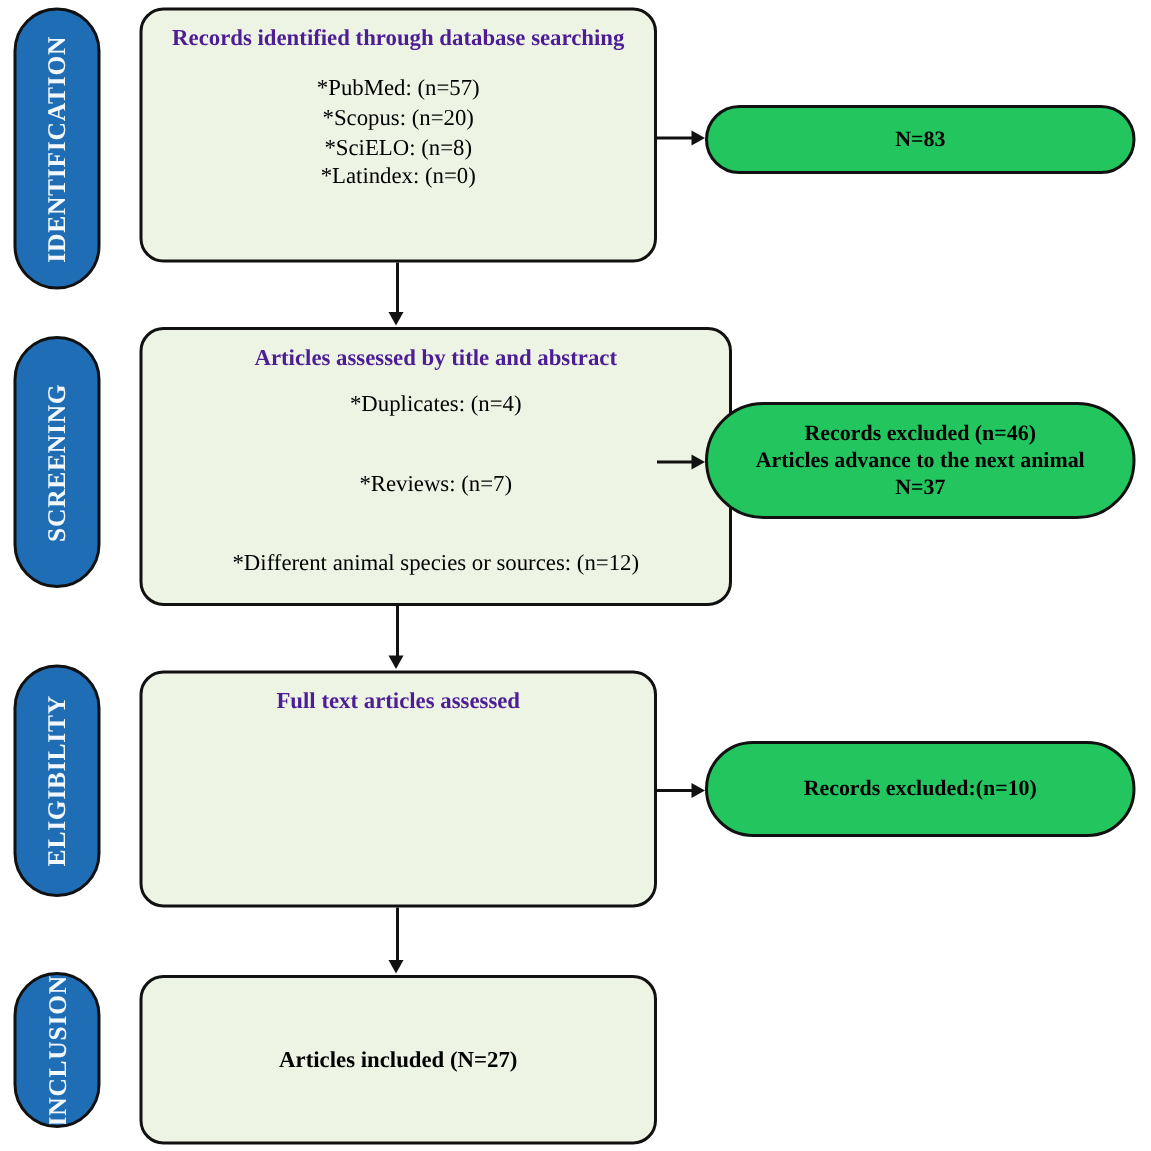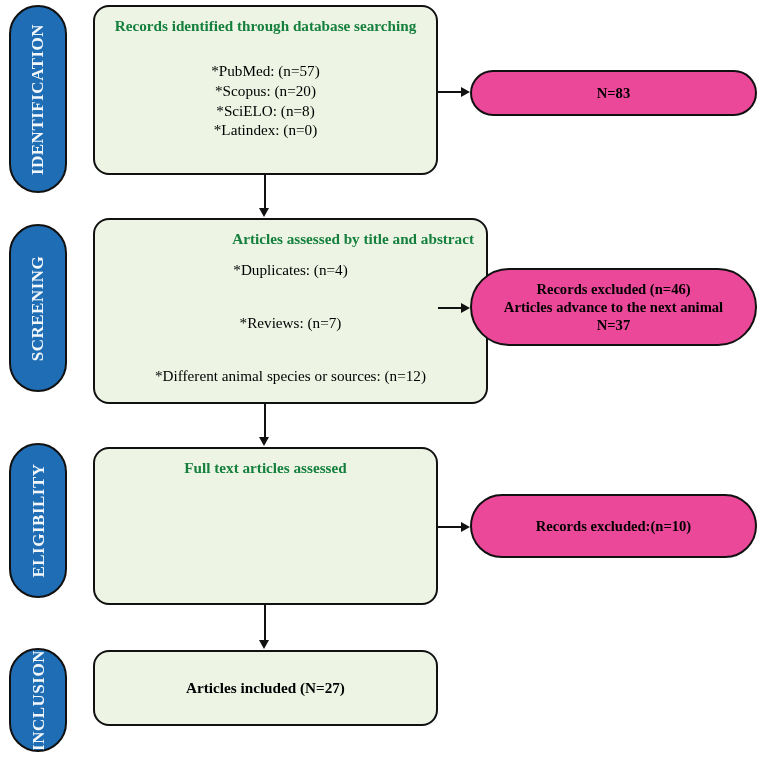--- a/index.html
+++ b/index.html
@@ -55,21 +55,21 @@
     border-radius: 16px;
     box-sizing: border-box;
     display: flex;
     flex-direction: column;
     align-items: center;
     padding: 10px 12px;
   }
   .box-title {
     font-weight: bold;
     font-size: 15.2px;
-    color: #15803d;
+    color: #4c1d95;
     text-align: center;
     line-height: 1.2;
     margin-bottom: 6px;
     white-space: nowrap;
   }
   .box-lines {
     display: flex;
     flex-direction: column;
     align-items: center;
     width: 100%;
@@ -81,21 +81,21 @@
     line-height: 1.30;
     white-space: nowrap;
   }
   .box-line em {
     font-style: italic;
   }
 
   
   .result-pill {
     position: absolute;
-    background: #ec4899;
+    background: #22c55e;
     border: 2.3px solid #111111;
     border-radius: 999px;
     box-sizing: border-box;
     display: flex;
     flex-direction: column;
     align-items: center;
     justify-content: center;
     padding: 6px 18px;
   }
   .result-line {
@@ -149,39 +149,39 @@
   <div class="phase-pill" style="left:9px; top:443px; width:58px; height:155px;">
     <span class="phase-label">ELIGIBILITY</span>
   </div>
 
   <div class="phase-pill" style="left:9px; top:648px; width:58px; height:104px;">
     <span class="phase-label">INCLUSION</span>
   </div>
 
   <div class="main-box" style="left:93px; top:5px; width:345px; height:170px;">
     <div class="box-title">Records identified through database searching</div>
-    <div class="box-lines" style="margin-top:20px;justify-content:flex-end;">
+    <div class="box-lines" style="margin-top:8px;justify-content:flex-end;">
       <div class="box-line">*PubMed: (n=57)</div>
       <div class="box-line">*Scopus: (n=20)</div>
       <div class="box-line">*SciELO: (n=8)</div>
       <div class="box-line">*Latindex: (n=0)</div>
     </div>
   </div>
 
   <div class="conn-h" style="left:438px; top:91px; width:26px;"></div>
   <div class="arrow-right" style="left:461px; top:86.7px;"></div>
 
   <div class="result-pill" style="left:470px; top:70px; width:287px; height:46px;">
     <div class="result-line">N=83</div>
   </div>
 
   <div class="conn-v" style="left:264px; top:175px; height:34px;"></div>
   <div class="arrow-down" style="left:259.2px; top:208px;"></div>
 
-  <div class="main-box" style="left:93px; top:218px; width:395px; height:186px;align-items:flex-end;">
+  <div class="main-box" style="left:93px; top:218px; width:395px; height:186px;">
     <div class="box-title">Articles assessed by title and abstract</div>
     <div class="box-lines" style="margin-top:6px;gap:33px;">
       <div class="box-line">*Duplicates: (n=4)</div>
       <div class="box-line">*Reviews: (n=7)</div>
       <div class="box-line">*Different animal species or sources: (n=12)</div>
     </div>
   </div>
 
   <div class="conn-h" style="left:438px; top:307px; width:26px;"></div>
   <div class="arrow-right" style="left:461px; top:302.7px;"></div>
@@ -202,19 +202,19 @@
   <div class="conn-h" style="left:438px; top:526px; width:26px;"></div>
   <div class="arrow-right" style="left:461px; top:521.7px;"></div>
 
   <div class="result-pill" style="left:470px; top:494px; width:287px; height:64px;">
     <div class="result-line">Records excluded:(n=10)</div>
   </div>
 
   <div class="conn-v" style="left:264px; top:605px; height:36px;"></div>
   <div class="arrow-down" style="left:259.2px; top:640px;"></div>
 
-  <div class="main-box" style="left:93px; top:650px; width:345px; height:76px; justify-content:center;">
+  <div class="main-box" style="left:93px; top:650px; width:345px; height:113px; justify-content:center;">
     <div class="box-lines">
       <div class="box-line" style="font-weight:bold;">Articles included (N=27)</div>
     </div>
   </div>
 
 </div>
 
 </body></html>

